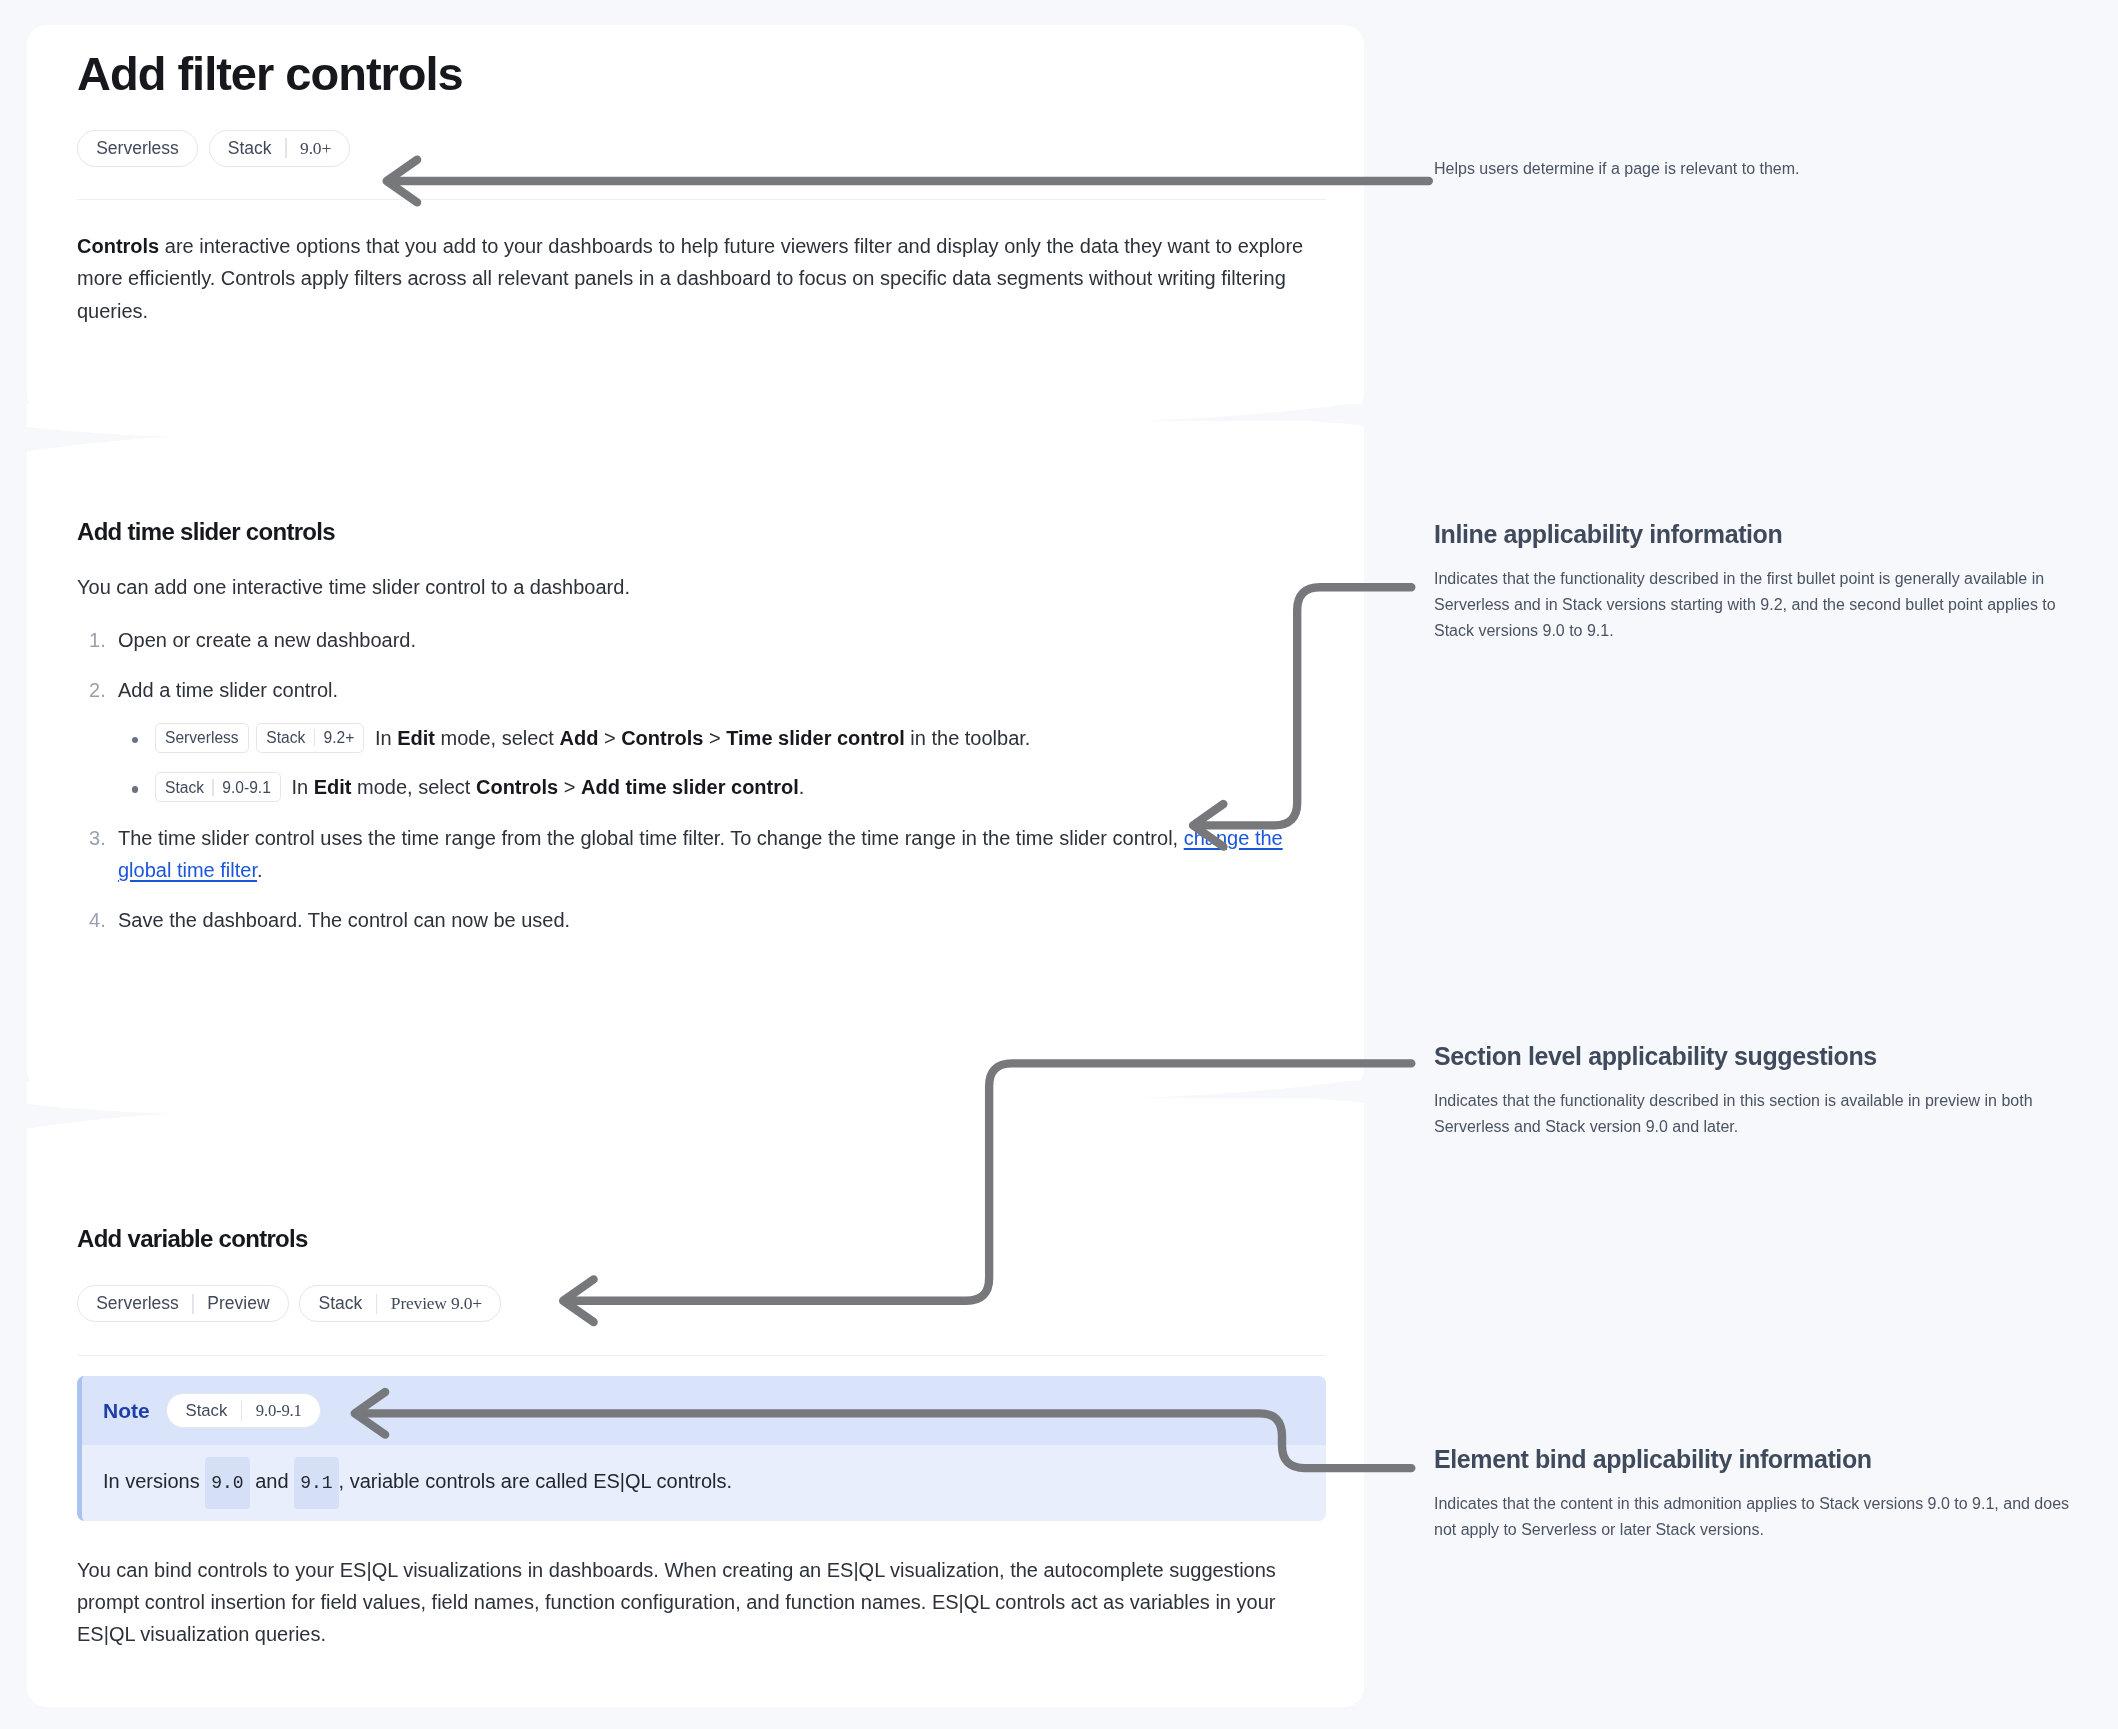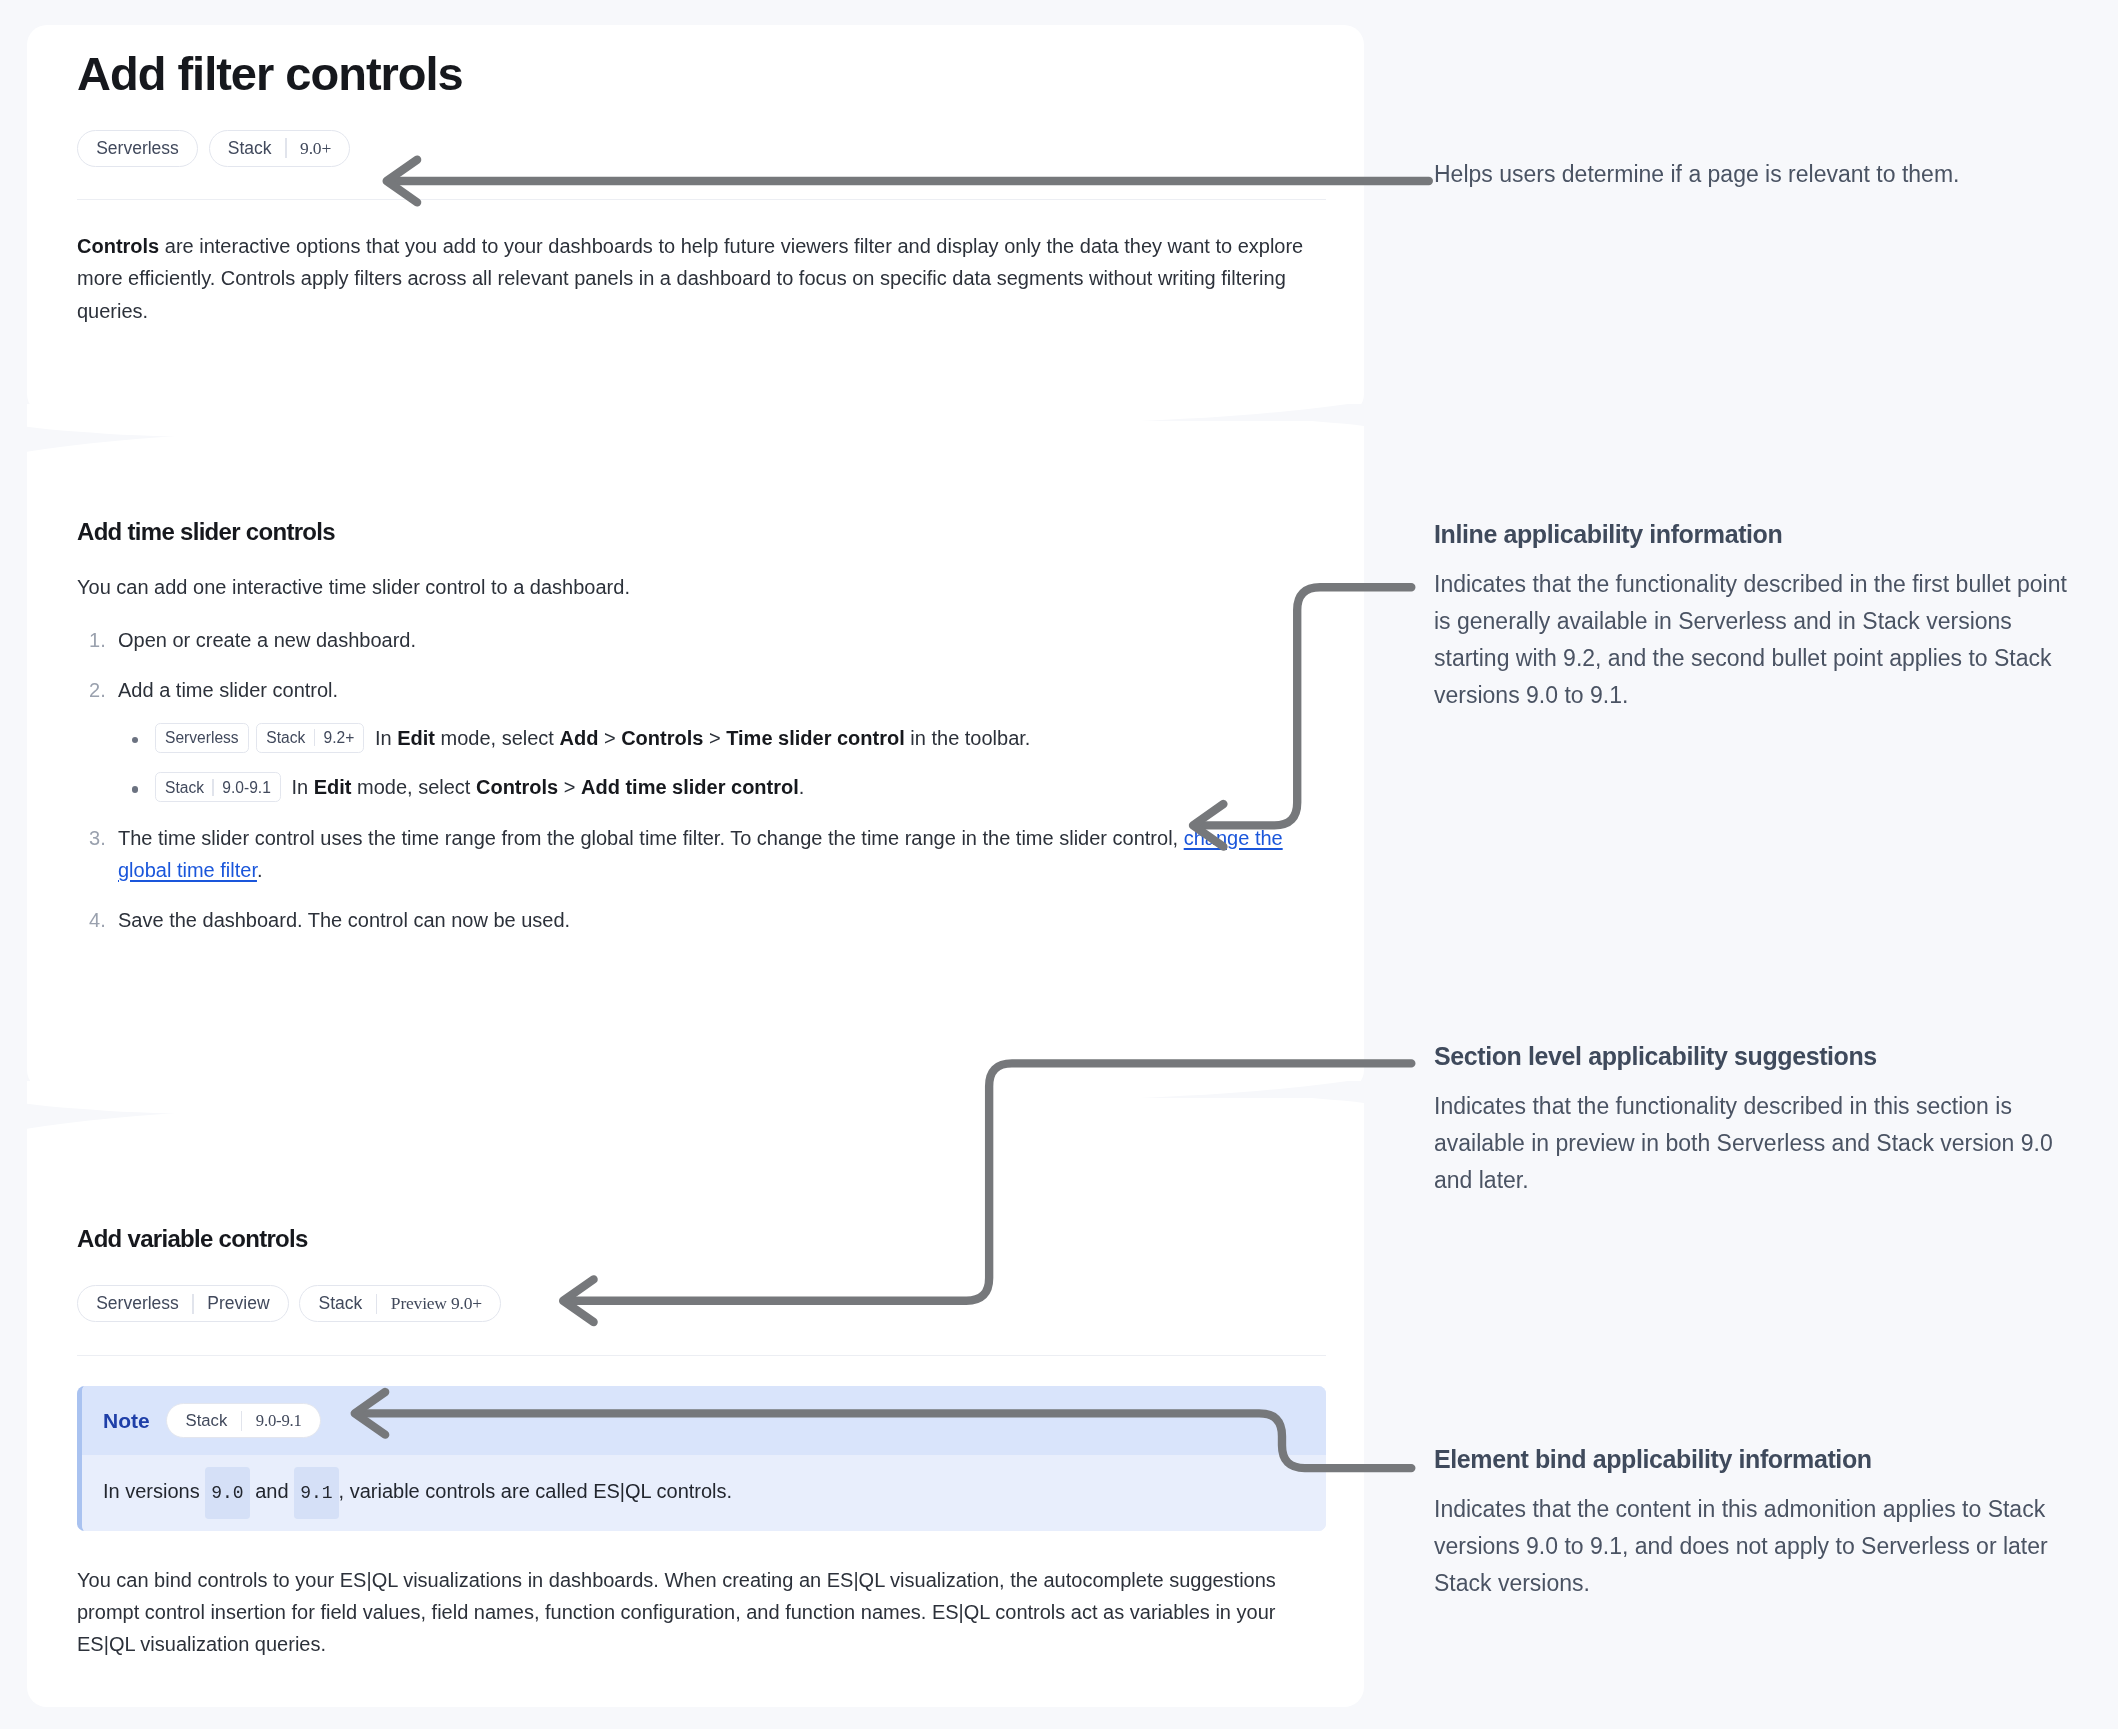--- a/index.html
+++ b/index.html
@@ -256,21 +256,21 @@
   }
   .anno h3 {
     font-size: 25px;
     font-weight: 700;
     color: #3f4a5c;
     letter-spacing: -0.4px;
     line-height: 1.2;
     margin-bottom: 16.7px;
   }
   .anno p {
-    font-size: 23px;
+    font-size: 16px;
     line-height: 1.62;
     color: #4a5363;
   }
   #anno-1 { top: 156px; }
   #anno-2 { top: 519px; }
   #anno-3 { top: 1041px; }
   #anno-4 { top: 1444px; }
 
   
   svg.connectors {
@@ -369,21 +369,21 @@
           </span>
           <span class="pill">
             <span class="seg">Stack</span>
             <span class="divider"></span>
             <span class="seg ver">Preview 9.0+</span>
           </span>
         </div>
 
         <hr class="rule" style="margin-top:33px;">
 
-        <div class="note" style="margin-top:30px;">
+        <div class="note" style="margin-top:20px;">
           <div class="note-head">
             <span class="note-label">Note</span>
             <span class="pill" style="height:35px;font-size:16.7px;">
               <span class="seg">Stack</span>
               <span class="divider"></span>
               <span class="seg ver">9.0-9.1</span>
             </span>
           </div>
           <div class="note-body"><span>In versions </span><code class="inline">9.0</code><span> and </span><code class="inline">9.1</code><span>, variable controls are called ES|QL controls.</span></div>
         </div>

